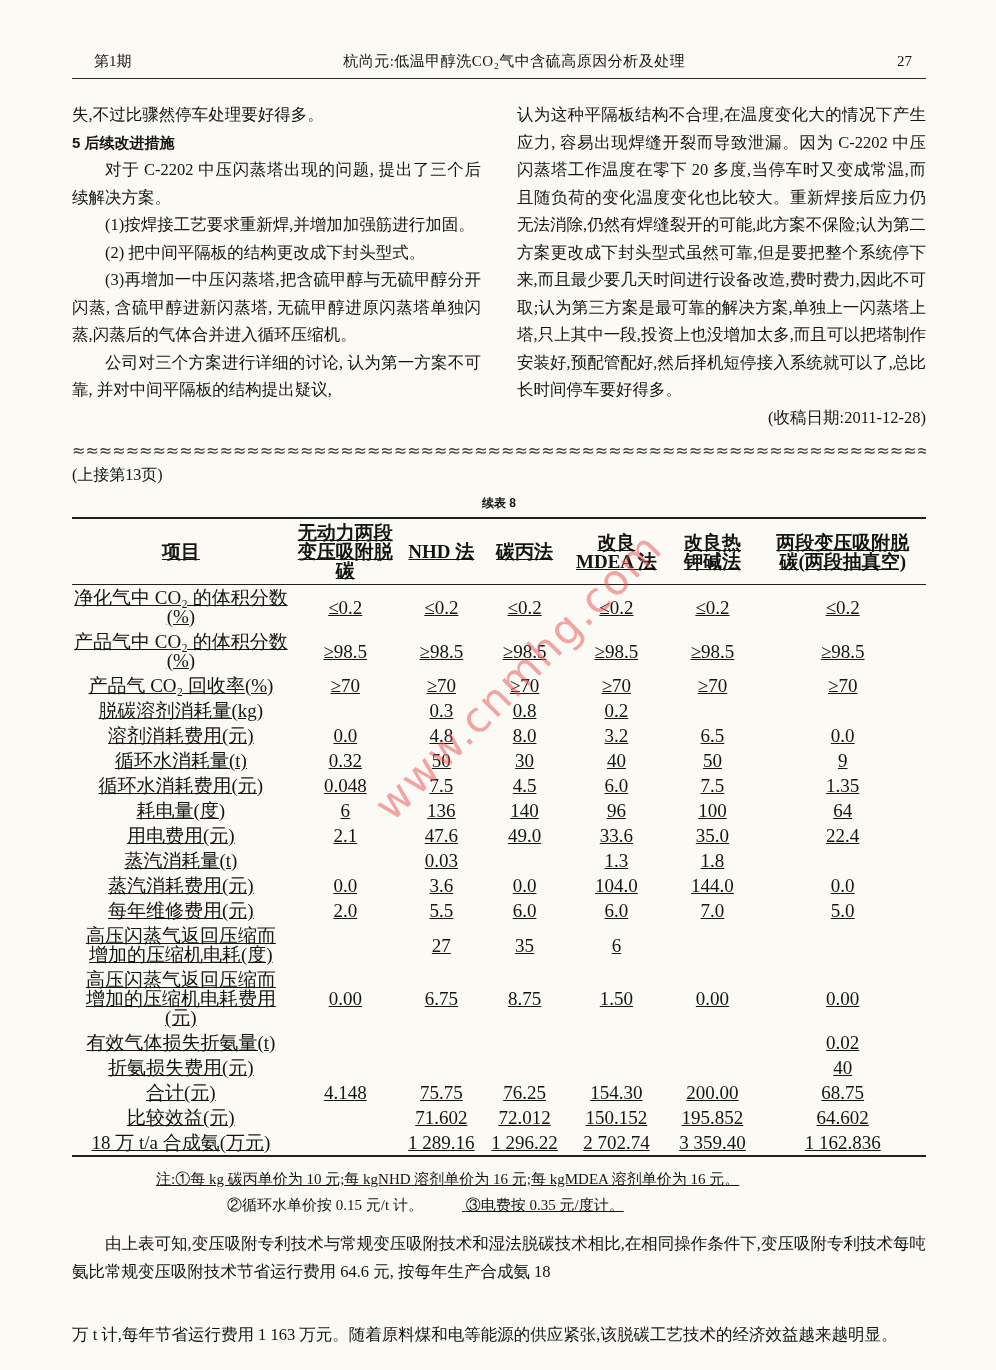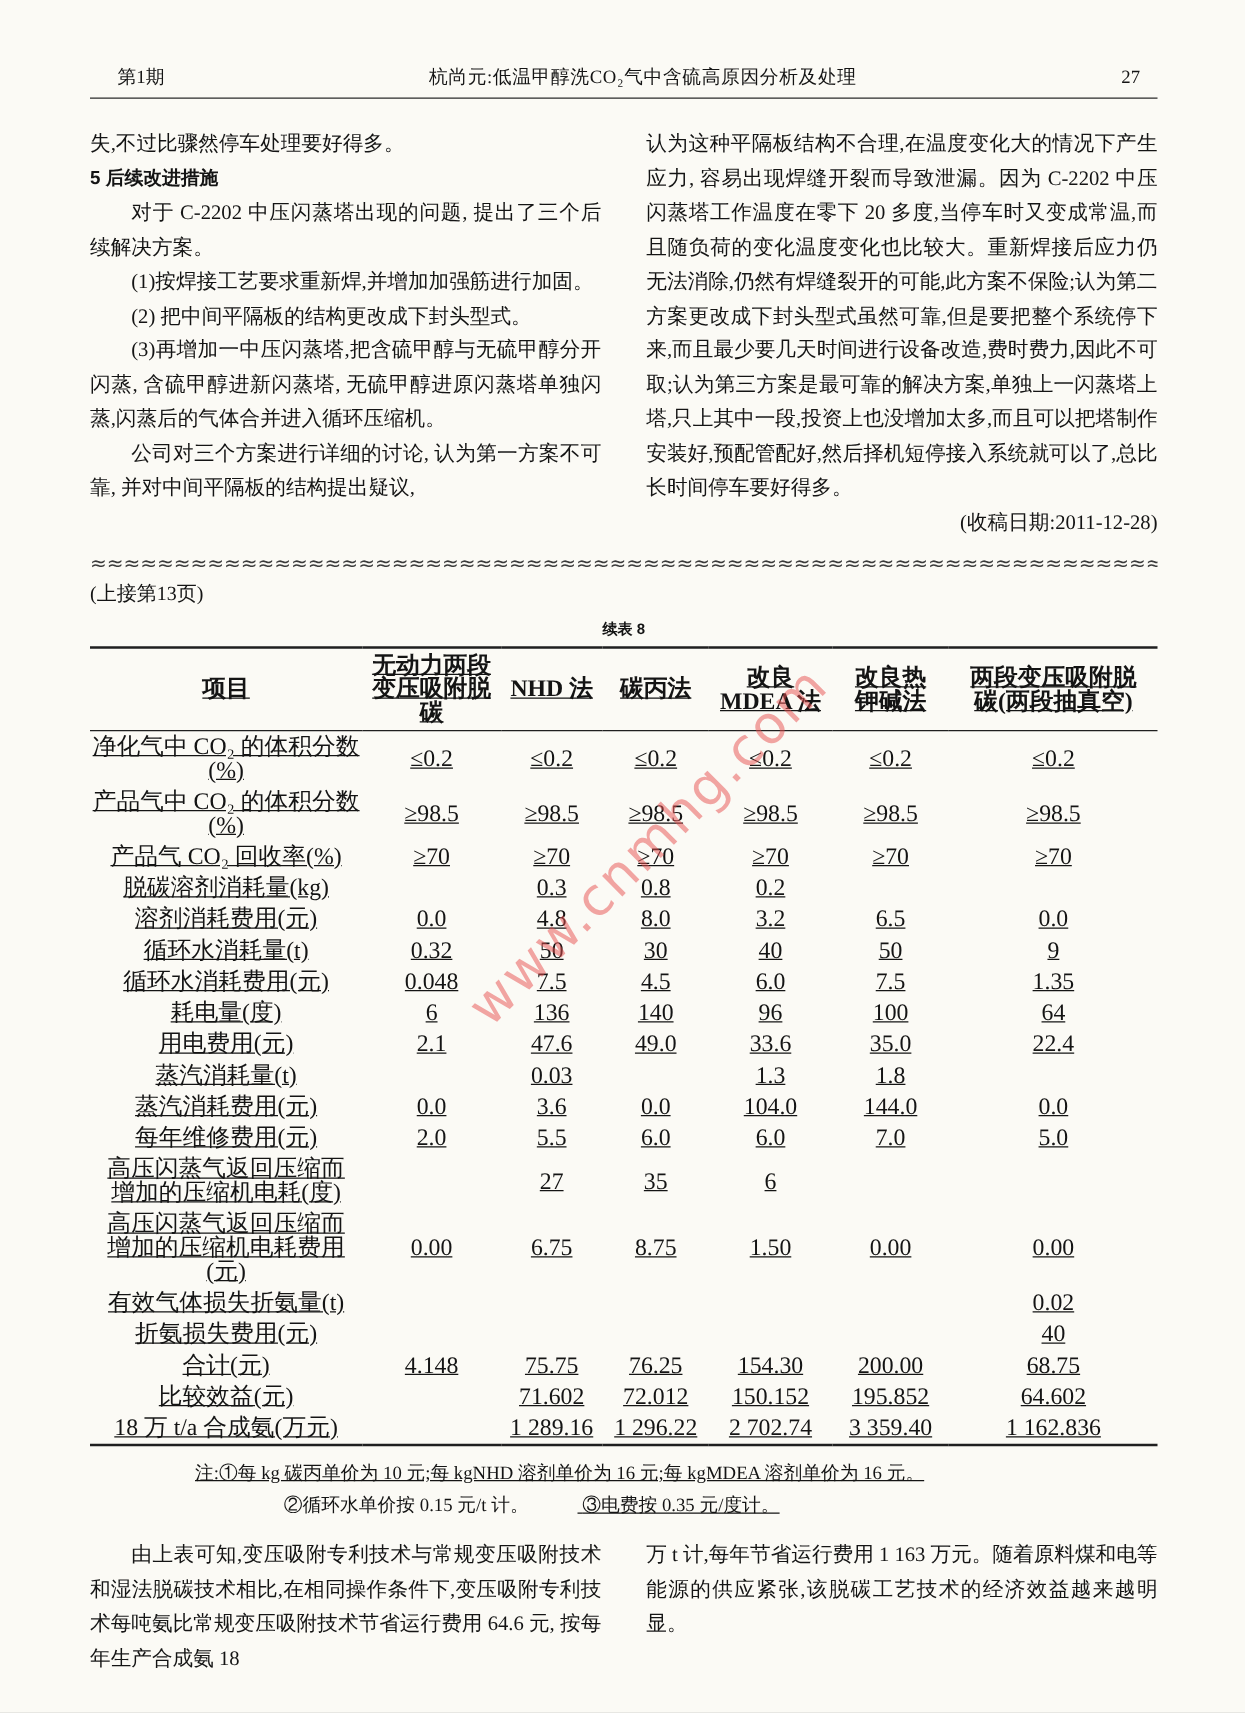--- a/index.html
+++ b/index.html
@@ -68,21 +68,21 @@
     white-space:pre-line; vertical-align:middle;
   }
 
   
   .notes { margin-top:9px; font-size:15px; line-height:26px; padding-left:84px; }
   .note-line { margin:0;text-decoration:underline; }
   .note-cont { padding-left:32px; }
   .note-seg-a { display:inline-block; min-width:274px;text-align:center; }
 
   
-  .bottom { margin-top:12px; }
+  .bottom { margin-top:12px;flex-direction:column; }
   .received2 { text-align:right; margin-top:14px; padding-right:4px; }
 
   
   .watermark {
     position:absolute; left:382px; top:788px;
     font-size:42px; letter-spacing:2px;
     font-family:"DejaVu Sans",sans-serif;
     color:rgba(232,78,78,0.50);
     transform:rotate(-45deg);
     transform-origin:left center;

